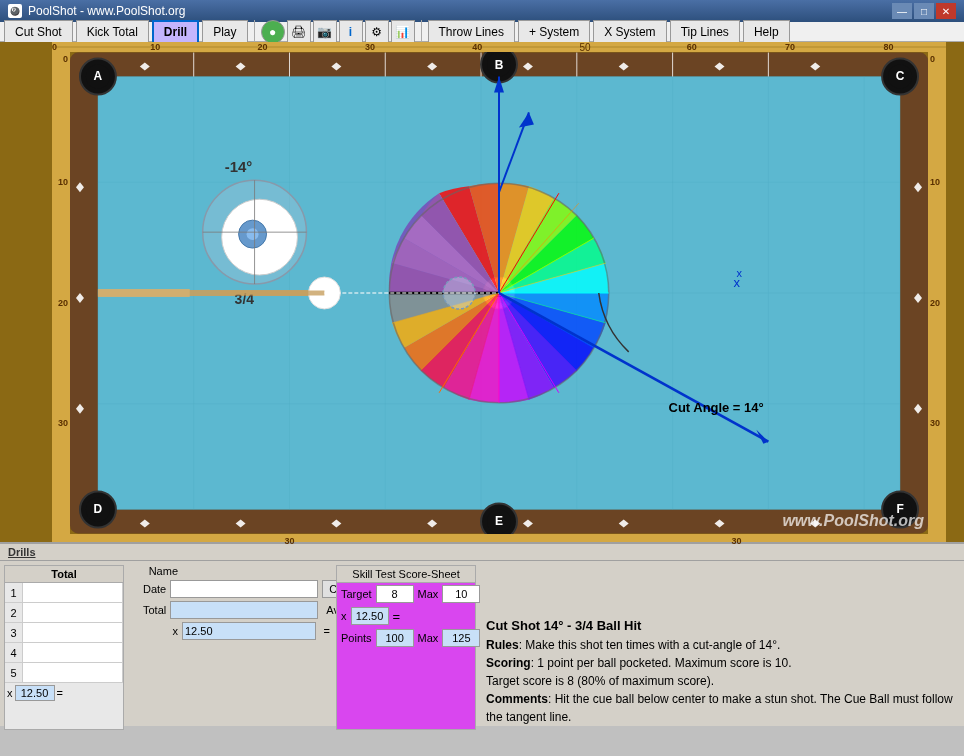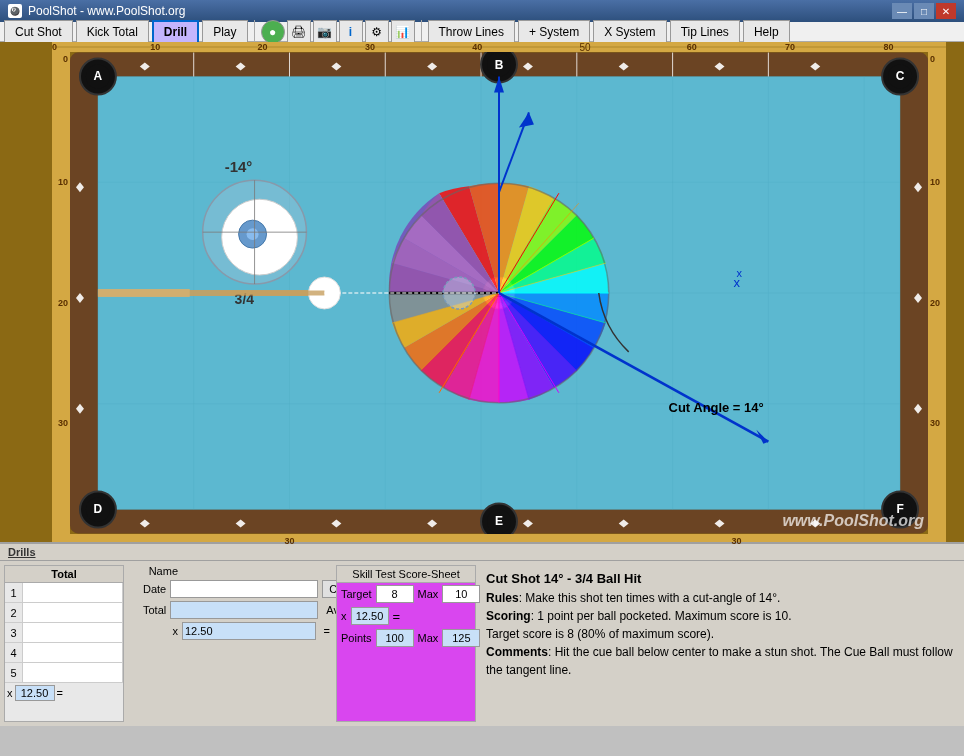--- a/index.html
+++ b/index.html
@@ -190,20 +190,21 @@
     .skill-input.blue { background: #c8e0f8; }
     .skill-eq { font-size: 13px; }
 
     
     .desc-panel {
       flex: 1;
       font-size: 12px;
       line-height: 1.5;
       color: #000;
       padding: 4px;
+      margin-top: 47px;
     }
     .desc-title { font-weight: bold; font-size: 13px; }
 
     .watermark {
       position: absolute;
       bottom: 12px;
       right: 40px;
       font-size: 16px;
       color: rgba(255,255,255,0.7);
       font-style: italic;

